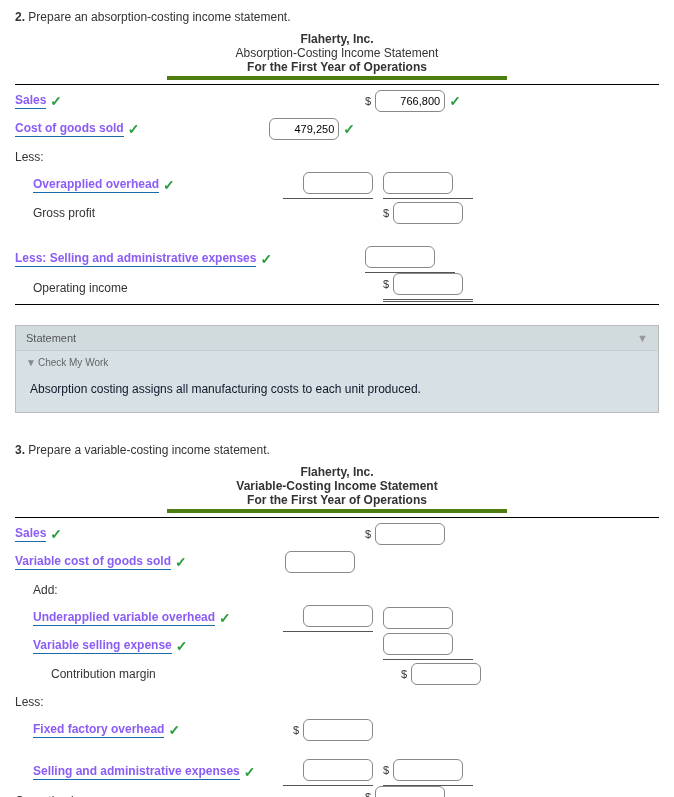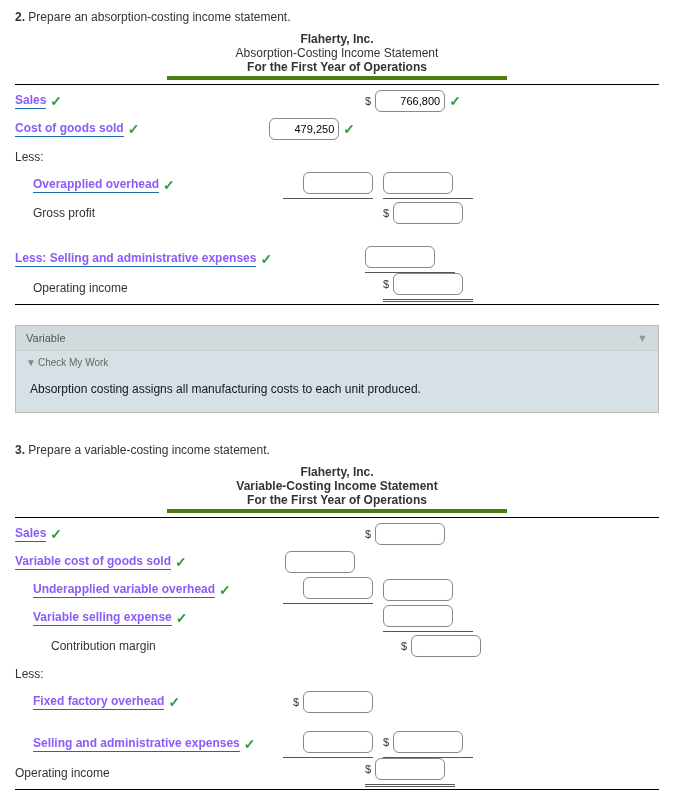--- a/index.html
+++ b/index.html
@@ -177,21 +177,21 @@
       <div class="right-col dbl-underline">
         <span class="currency">$</span>
         <input class="field" style="">
       </div>
     </div>
 
   </div>
 
   <div class="feedback">
     <div class="feedback-head">
-      <span>Variable</span>
+      <span>Statement</span>
       <span class="chevron">▼</span>
     </div>
     <div class="feedback-toggle">
       <span class="tri">▼</span><span>Check My Work</span>
     </div>
     <div class="feedback-body">Absorption costing assigns all manufacturing costs to each unit produced.</div>
   </div>
 </div>
 
 <div class="question">
@@ -224,20 +224,25 @@
       <div class="label-col">
         <span class="link-label">Variable cost of goods sold</span>
         <span class="check">✓</span>
       </div>
       <div class="mid-col">
         <input class="field" style="">
       </div>
       <div class="right-col"></div>
     </div>
 
+    <div class="row">
+      <div class="label-col indent1">
+          <span class="plain">Add:</span>
+        </div>
+    </div>
 
     <div class="row">
       <div class="label-col indent1">
         <span class="link-label">Underapplied variable overhead</span>
         <span class="check">✓</span>
       </div>
       <div class="mid-col underline-cell">
         <input class="field" style="">
       </div>
       <div class="right-col">

